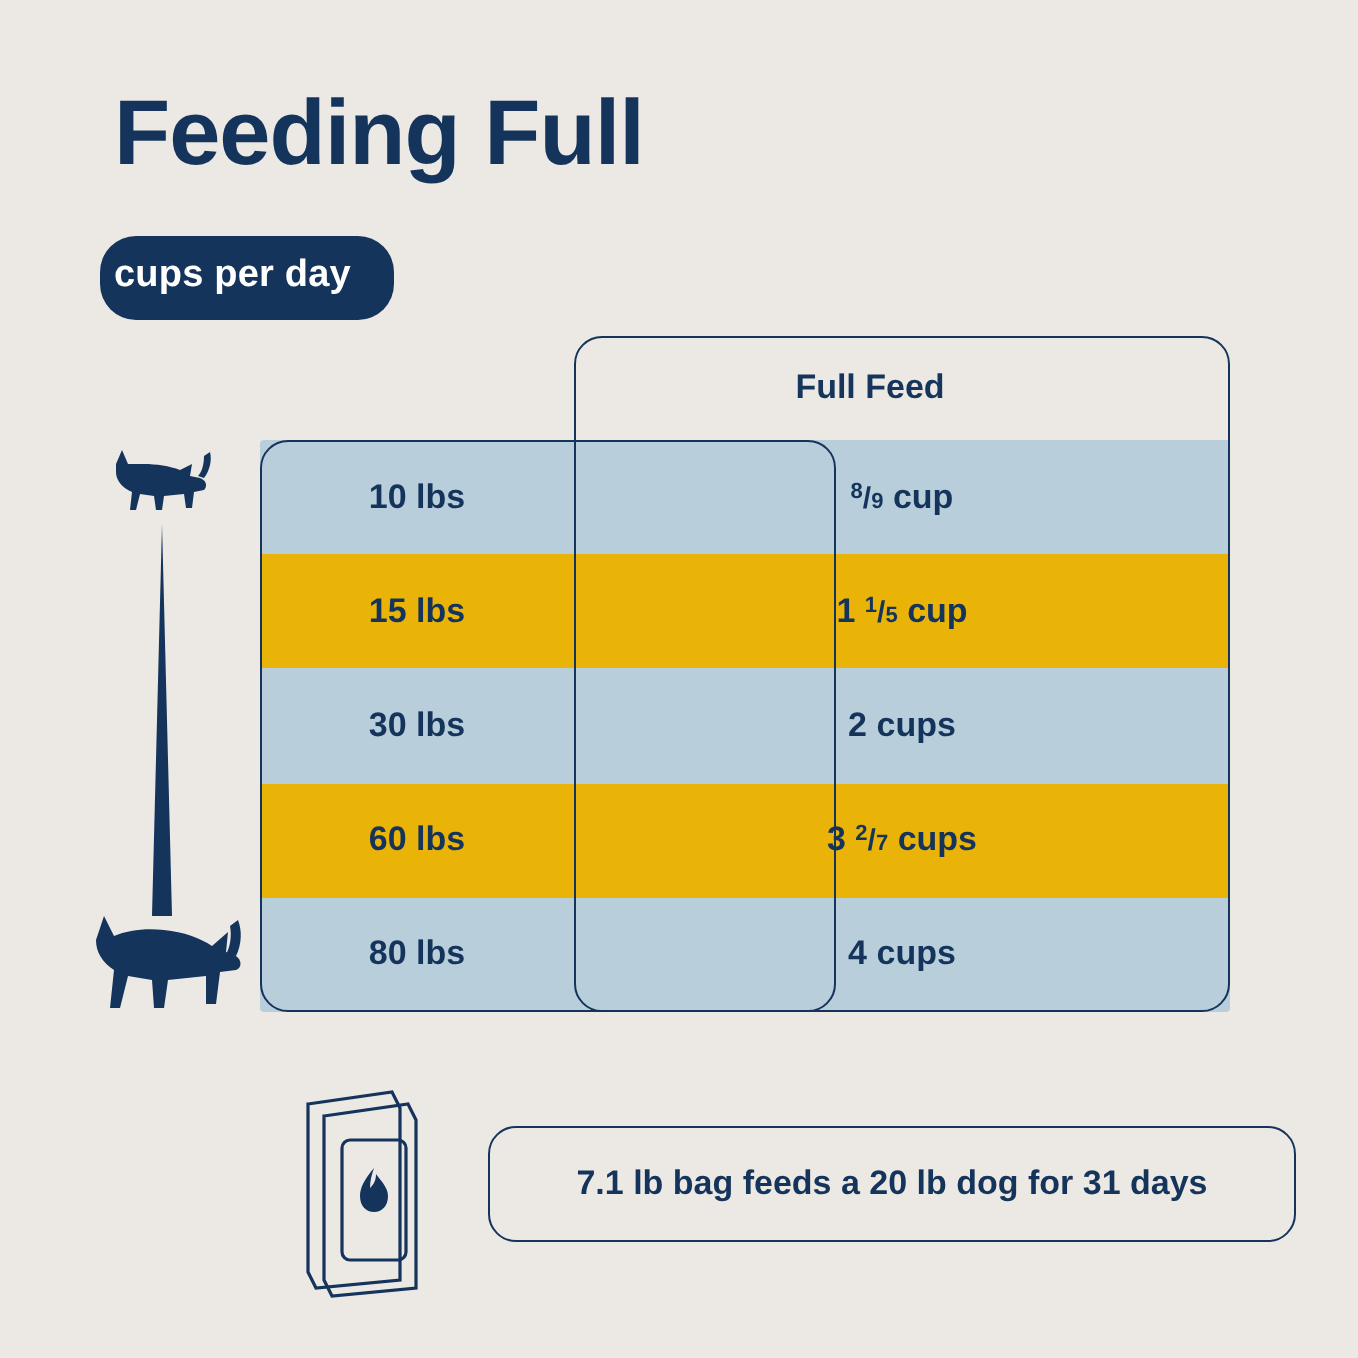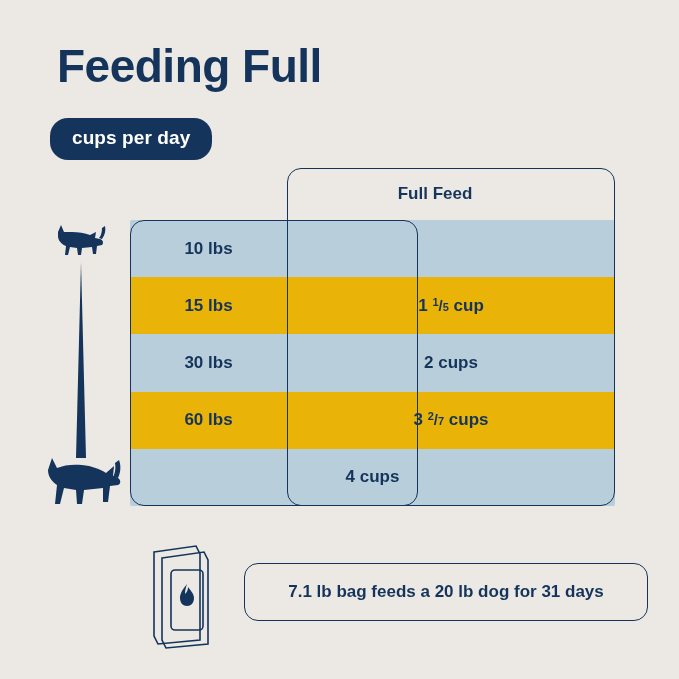--- a/index.html
+++ b/index.html
@@ -31,21 +31,21 @@
     color: #15345b;
     line-height: 1.05;
   }
   .pill {
     position: absolute;
     left: 50px;
     top: 118px;
     background: #15345b;
     color: #ffffff;
     border-radius: 18px;
-    padding: 9px 22px 11px 22px;
+    padding: 9px 22px 11px 7px;
     font-size: 19px;
     font-weight: bold;
     letter-spacing: 0.1px;
   }
 
   
   .table-wrap {
     position: absolute;
     left: 130px;
     top: 168px;
@@ -210,20 +210,24 @@
       <path fill="#15345b" d="M78 26 C81 20 81 13 79 8 L75 11 C76 16 75 22 73 25 Z"></path>
     </svg>
   </div>
 
   <div class="table-wrap">
     <div class="header-row">Full Feed</div>
 
     <div class="rows">
       <div class="row shade">
         <div class="cell-weight">10 lbs</div>
+        <div class="cell-amount">
+          <span class="frac"><sup>8</sup><span class="slash">/</span><sub>9</sub></span>
+          <span>cup</span>
+        </div>
       </div>
 
       <div class="row plain">
         <div class="cell-weight">15 lbs</div>
         <div class="cell-amount">
           <span>1</span>
           <span class="frac"><sup>1</sup><span class="slash">/</span><sub>5</sub></span>
           <span>cup</span>
         </div>
       </div>
@@ -239,20 +243,21 @@
       <div class="row plain">
         <div class="cell-weight">60 lbs</div>
         <div class="cell-amount">
           <span>3</span>
           <span class="frac"><sup>2</sup><span class="slash">/</span><sub>7</sub></span>
           <span>cups</span>
         </div>
       </div>
 
       <div class="row shade">
+        <div class="cell-weight">80 lbs</div>
         <div class="cell-amount">
           <span>4</span>
           <span>cups</span>
         </div>
       </div>
     </div>
 
     <div class="weights-box"></div>
     <div class="fullfeed-box"></div>
   </div>

